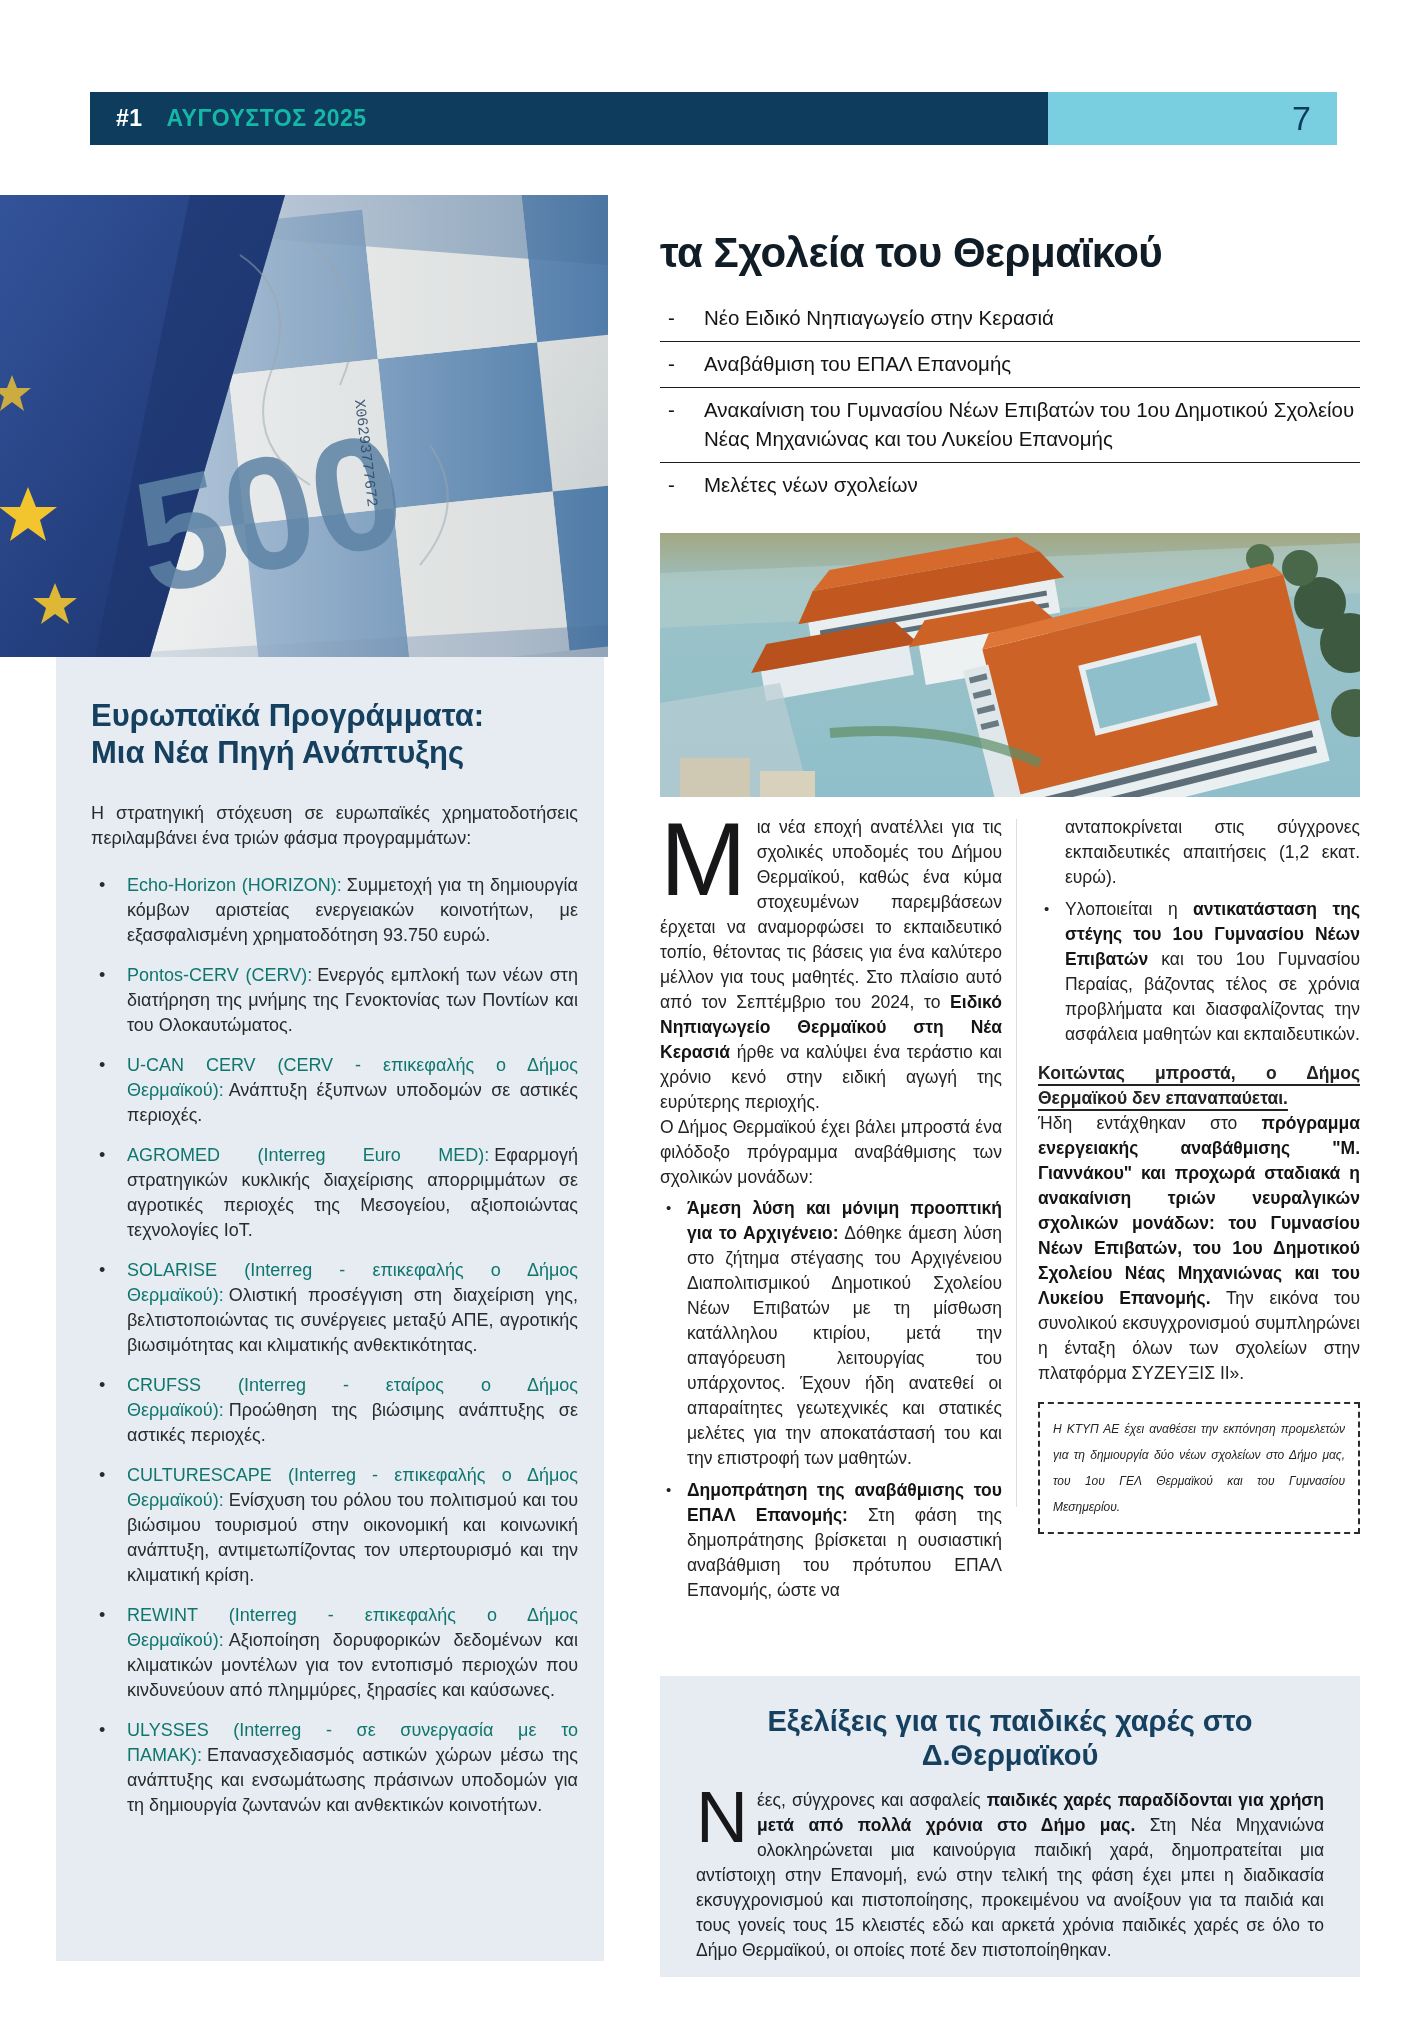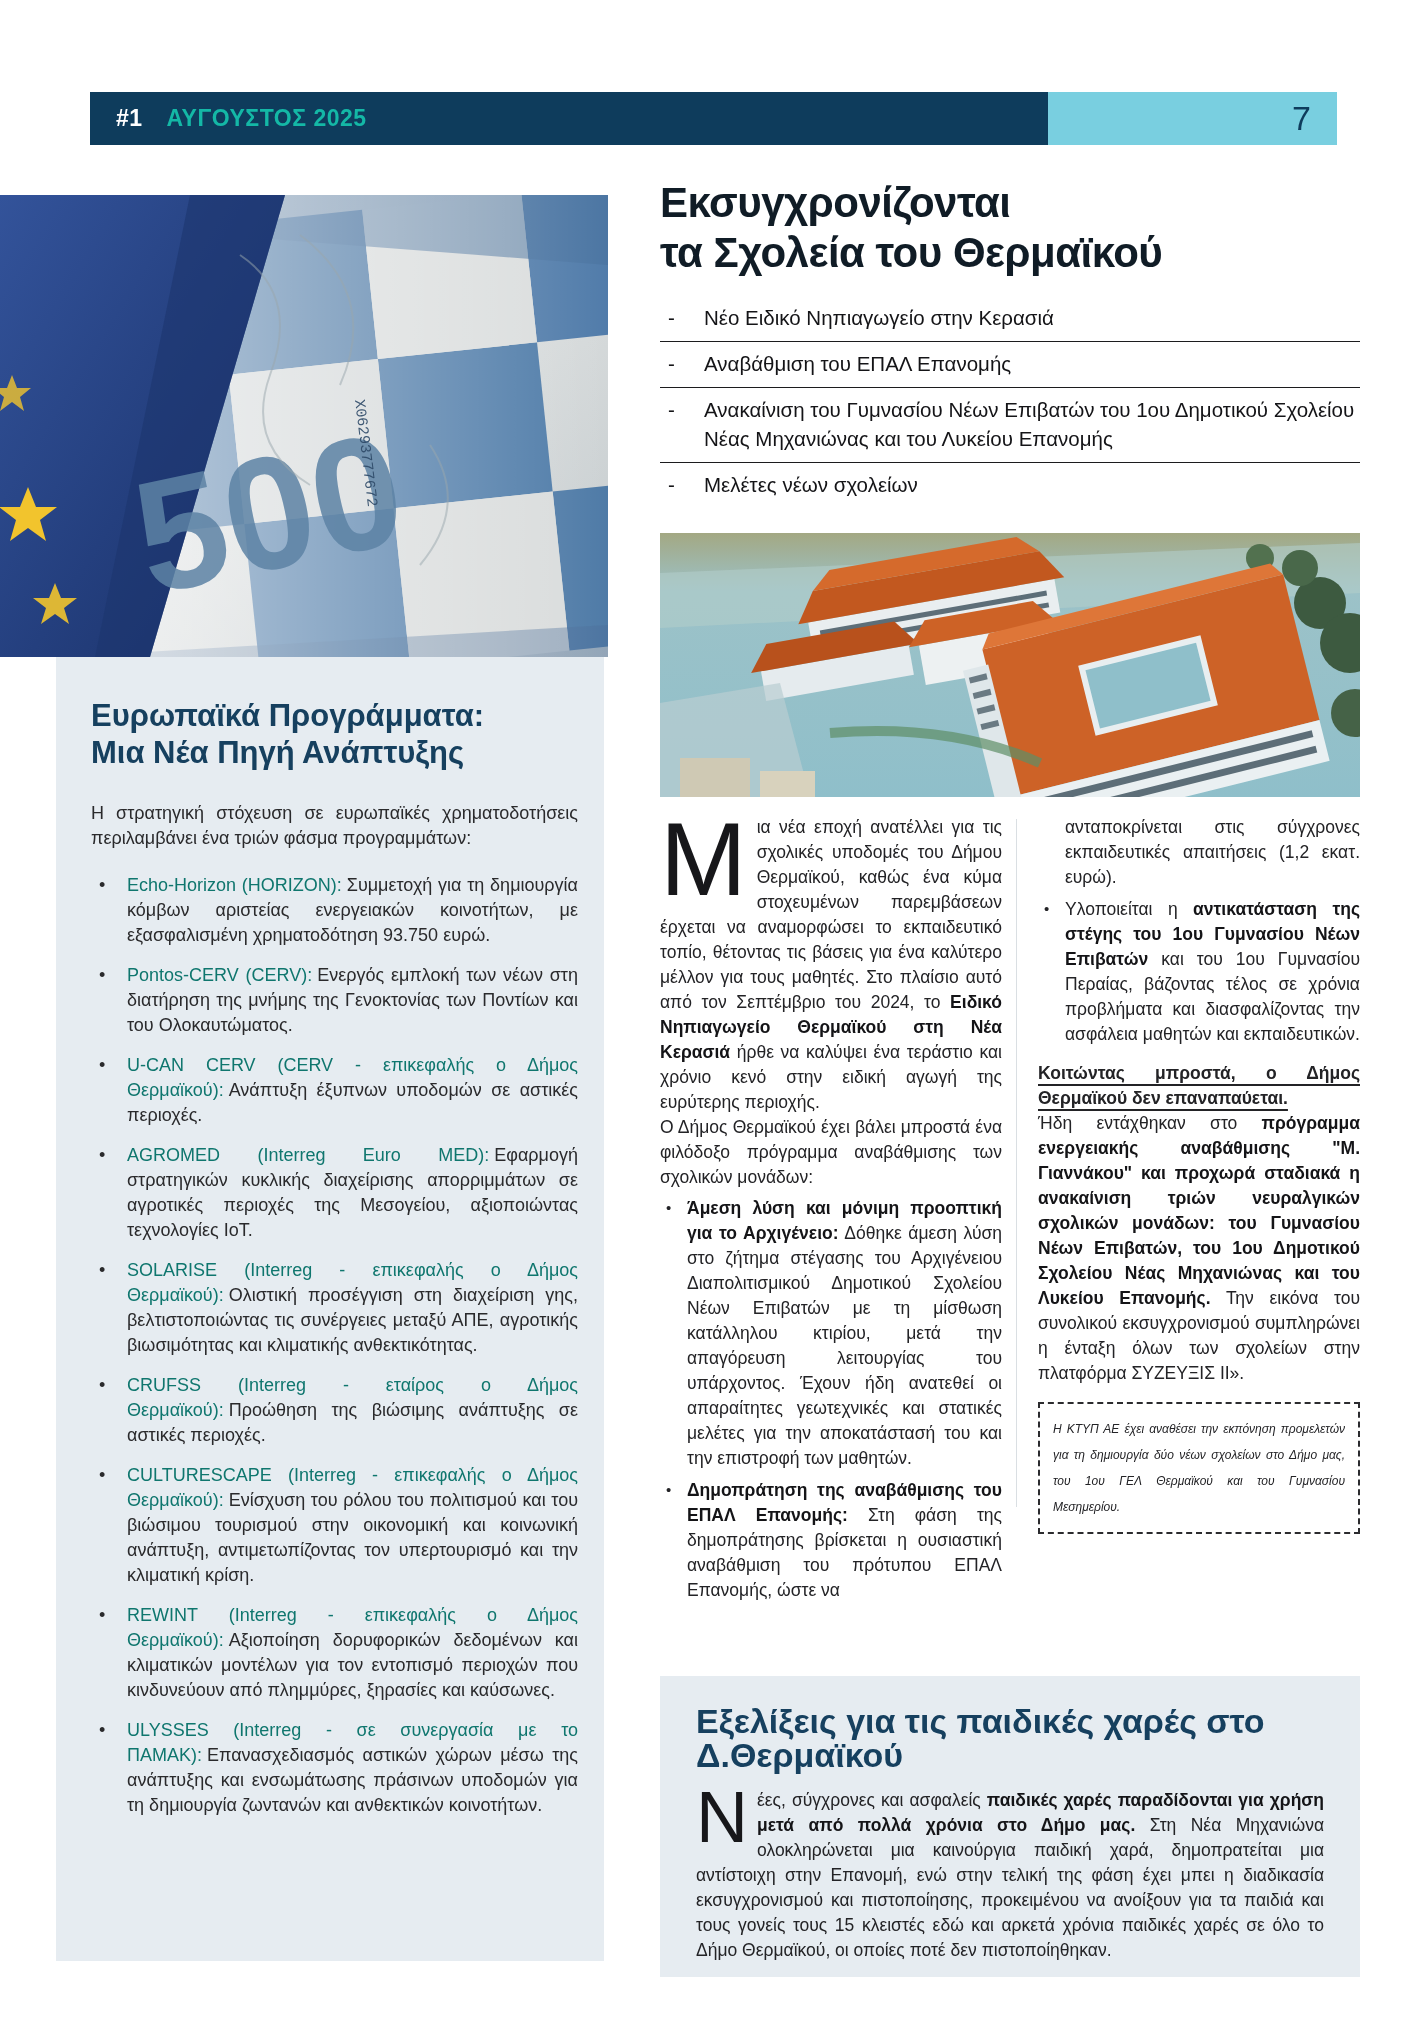--- a/index.html
+++ b/index.html
@@ -45,21 +45,21 @@
   .abul li::before{content:"•";position:absolute;left:6px;top:-1px;font-size:15px;}
   .bb{font-weight:700;color:#141417;}
   .cont{padding-left:27px;margin-bottom:7px !important;}
   .subhead{margin-top:14px !important;font-weight:700;color:#141417;
            text-decoration:underline;text-underline-offset:5px;text-decoration-thickness:1.5px;}
   .dashed-box{border:2px dashed #2b2b2e;margin-top:16px;padding:12px 13px;}
   .dashed-box p{font-style:italic;font-size:12px;line-height:26px;}
   
   .playground{position:absolute;left:660px;top:1676px;width:700px;height:301px;background:#e6ecf1;
               box-sizing:border-box;padding:28px 36px 20px 36px;overflow:hidden;}
-  .playground h2{margin:0 0 16px 0;color:#16405f;font-size:34px;line-height:34px;font-weight:700;}
+  .playground h2{margin:0 0 16px 0;color:#16405f;font-size:29px;line-height:34px;font-weight:700;text-align:center;}
   .playground p{margin:0;font-size:17.5px;line-height:25px;text-align:justify;color:#232326;}
   .dropcap-n{float:left;font-size:72px;line-height:52px;padding:3px 9px 0 0;color:#17171a;}
 </style>
 </head>
 <body>
 
 <div class="page">
 
   <header class="topbar">
     <div class="topbar-navy">
@@ -163,21 +163,21 @@
           <span class="pname">REWINT (Interreg - επικεφαλής ο Δήμος Θερμαϊκού):</span><span>Αξιοποίηση δορυφορικών δεδομένων και κλιματικών μοντέλων για τον εντοπισμό περιοχών που κινδυνεύουν από πλημμύρες, ξηρασίες και καύσωνες.</span>
         </li>
 
         <li class="prog">
           <span class="pname">ULYSSES (Interreg - σε συνεργασία με το ΠΑΜΑΚ):</span><span>Επανασχεδιασμός αστικών χώρων μέσω της ανάπτυξης και ενσωμάτωσης πράσινων υποδομών για τη δημιουργία ζωντανών και ανθεκτικών κοινοτήτων.</span>
         </li>
       </ul>
   </aside>
 
   <h1 class="article-title">
-    <span>Εκσυγχρονίζονται</span><br>
+    <br>
     <span>τα Σχολεία του Θερμαϊκού</span>
   </h1>
 
   <ul class="hl-list">
 
       <li class="hl">
         <span class="hl-dash">-</span>
         <span>Νέο Ειδικό Νηπιαγωγείο στην Κερασιά</span>
       </li>
 

